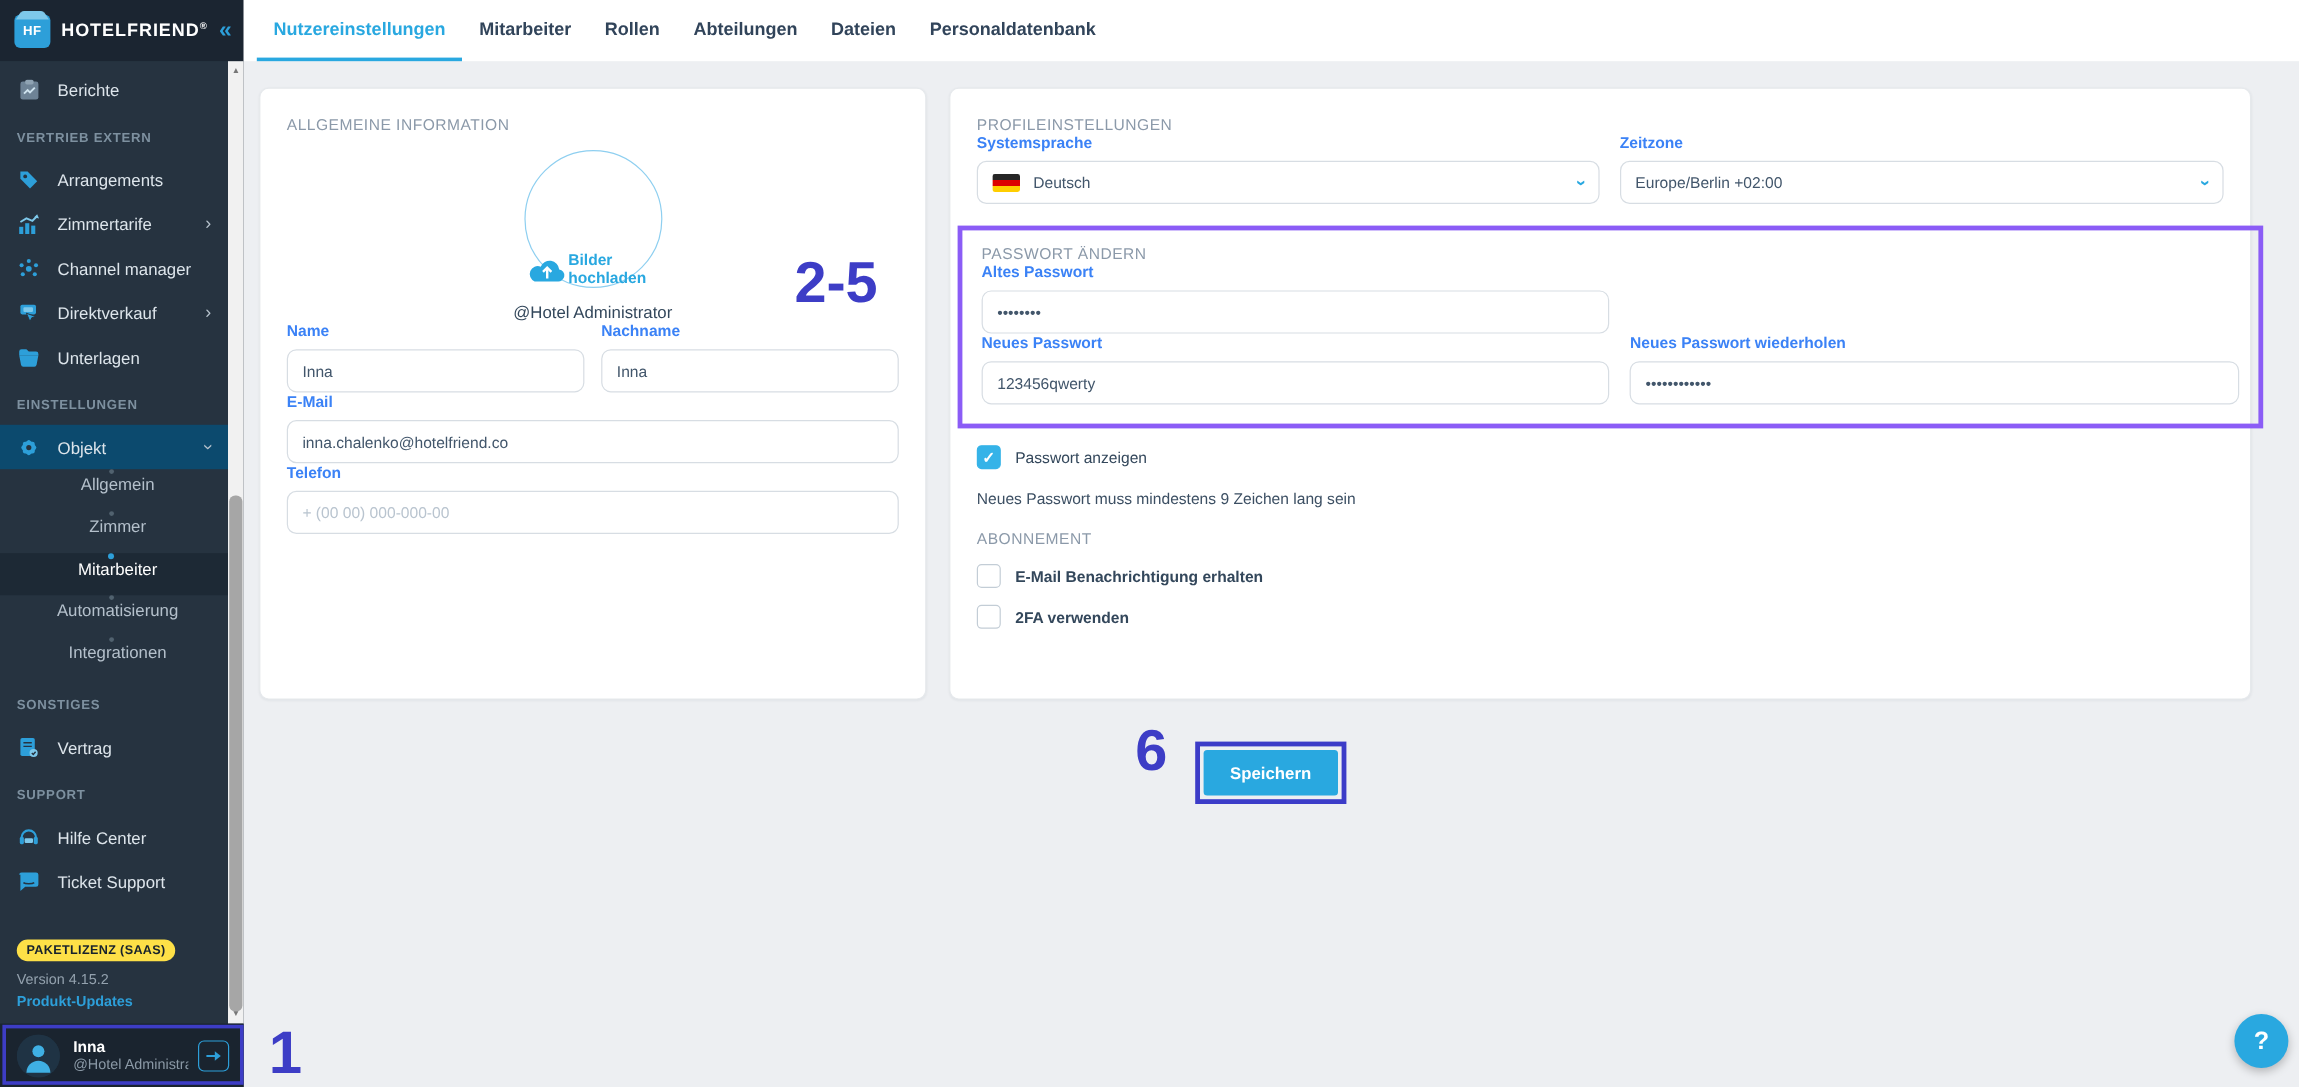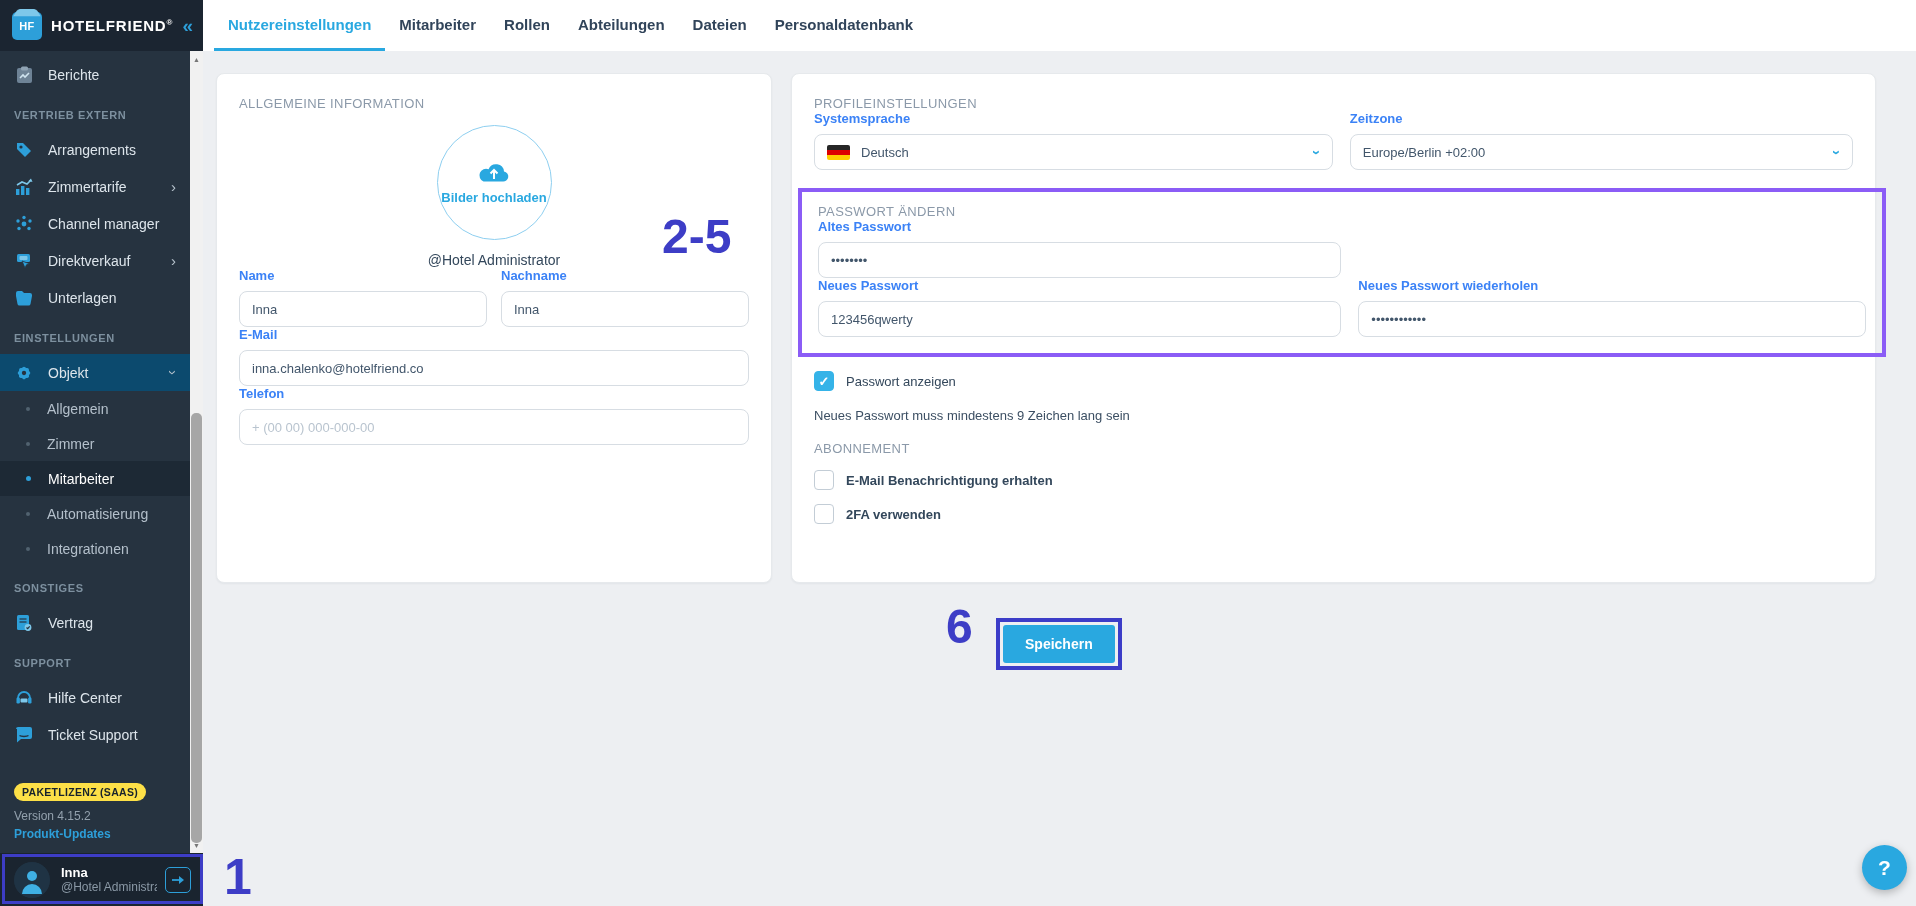--- a/index.html
+++ b/index.html
@@ -17,21 +17,21 @@
   .collapse-chevron { margin-left:auto; color:#2d9fd9; font-size:19px; font-weight:bold; cursor:pointer; }
 
   .side-middle { flex:1; display:flex; min-height:0; }
   .side-nav { width:190px; background:#263340; display:flex; flex-direction:column; padding-top:5px; overflow:hidden; }
   .nav-item { height:37px; display:flex; align-items:center; padding:0 14px; color:#dde5eb; font-size:14px; cursor:pointer; flex-shrink:0; }
   .nav-item .ico { width:20px; height:20px; margin-right:14px; display:flex; align-items:center; justify-content:center; flex-shrink:0; }
   .nav-item .chev { margin-left:auto; color:#b7c3cd; font-size:15px; }
   .chev.down { transform:rotate(90deg); }
   .nav-item.dark { background:#0c4a6e; }
   .nav-section { height:38px; display:flex; align-items:center; padding:6px 14px 0; color:#7d909f; font-size:11px; font-weight:bold; letter-spacing:.6px; flex-shrink:0; }
-  .nav-sub { height:35px; display:flex; align-items:center; padding:0 14px 0 20px; color:#b4c0cb; font-size:14px; cursor:pointer; flex-shrink:0; }
+  .nav-sub { height:35px; display:flex; align-items:center; padding:0 14px 0 20px; color:#b4c0cb; font-size:14px; cursor:pointer; flex-shrink:0;flex-direction:column; }
   .nav-sub .dot { width:4px; height:4px; border-radius:50%; background:#51626f; margin:0 17px 0 6px; flex-shrink:0; }
   .nav-sub.active { background:#1d2935; color:#fff; }
   .nav-sub.active .dot { background:#2d9fd9; width:5px; height:5px; }
 
   .license { margin-top:auto; padding:10px 14px 12px; }
   .license-badge { display:inline-block; background:#fde047; color:#17222c; font-size:10.5px; font-weight:bold; padding:3px 8px; border-radius:9px; letter-spacing:.3px; }
   .license-version { color:#93a1ad; font-size:12px; margin-top:8px; }
   .license-link { color:#2d9fd9; font-size:12px; font-weight:bold; margin-top:4px; cursor:pointer; }
 
   .side-scrollbar { width:13px; background:#f1f1f1; display:flex; flex-direction:column; align-items:center; position:relative; }
@@ -57,21 +57,21 @@
 
   .content { flex:1; position:relative; padding:22px 40px 0 13px; }
   .cards-row { display:flex; gap:19px; align-items:flex-start; }
   .card { background:#fff; border:1px solid #e6e9ec; border-radius:8px; box-shadow:0 1px 2px rgba(20,40,60,.05); padding:22px; height:510px; }
   .card-general { width:556px; flex-shrink:0; }
   .card-profile { flex:1; }
   .card-title { color:#8b99a9; font-size:13px; letter-spacing:.4px; }
 
   
   .upload-wrap { display:flex; flex-direction:column; align-items:center; margin-top:14px; }
-  .upload-circle { width:115px; height:115px; border:1.5px solid #8ecff0; border-radius:50%; display:flex; flex-direction:column; align-items:center; justify-content:center; cursor:pointer; }
+  .upload-circle { width:115px; height:115px; border:1.5px solid #8ecff0; border-radius:50%; display:flex; flex-direction:row; align-items:flex-end; justify-content:center; cursor:pointer; }
   .upload-label { color:#29a8e0; font-size:13px; font-weight:bold; margin-top:4px; }
   .user-handle { color:#33475b; font-size:14px; margin-top:12px; }
   .form-grid2 { display:grid; grid-template-columns:1fr 1fr; column-gap:14px; }
   .f-label { font-size:13px; font-weight:bold; color:#3b82f6; margin:0 0 8px; }
   .f-input { width:100%; height:36px; border:1px solid #d7dde3; border-radius:8px; padding:0 12px; font-size:13px; color:#42566b; font-family:"Liberation Sans",sans-serif; background:#fff; outline:none; }
   .f-input::placeholder { color:#b9c4cf; }
 
   
   .sel-grid { display:grid; grid-template-columns:1fr 0.97fr; column-gap:17px; }
   .select { height:36px; border:1px solid #d7dde3; border-radius:8px; display:flex; align-items:center; padding:0 12px; font-size:13px; color:#42566b; cursor:pointer; background:#fff; }

